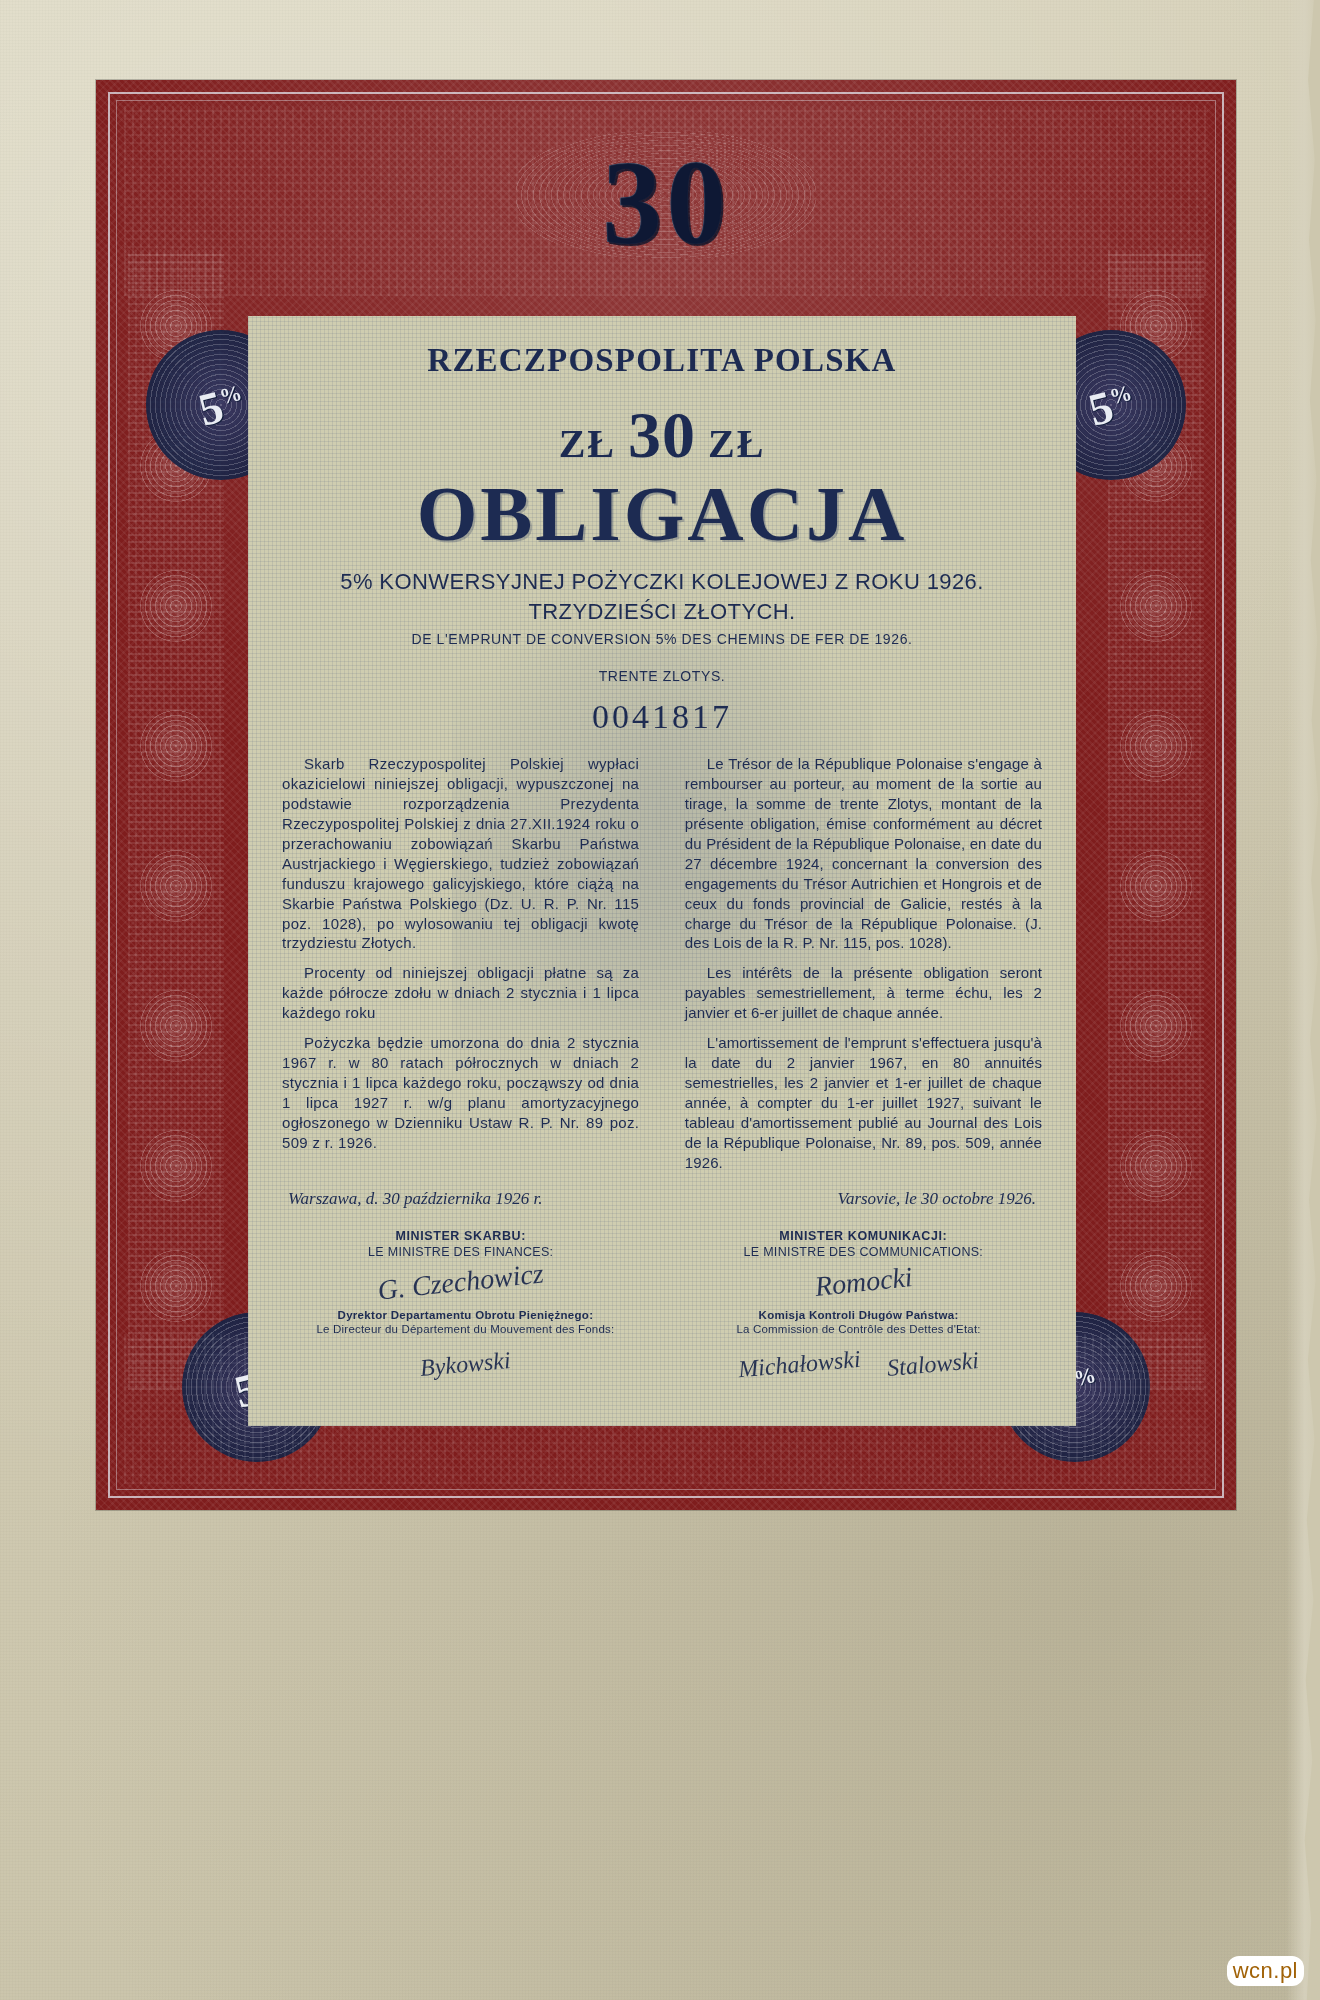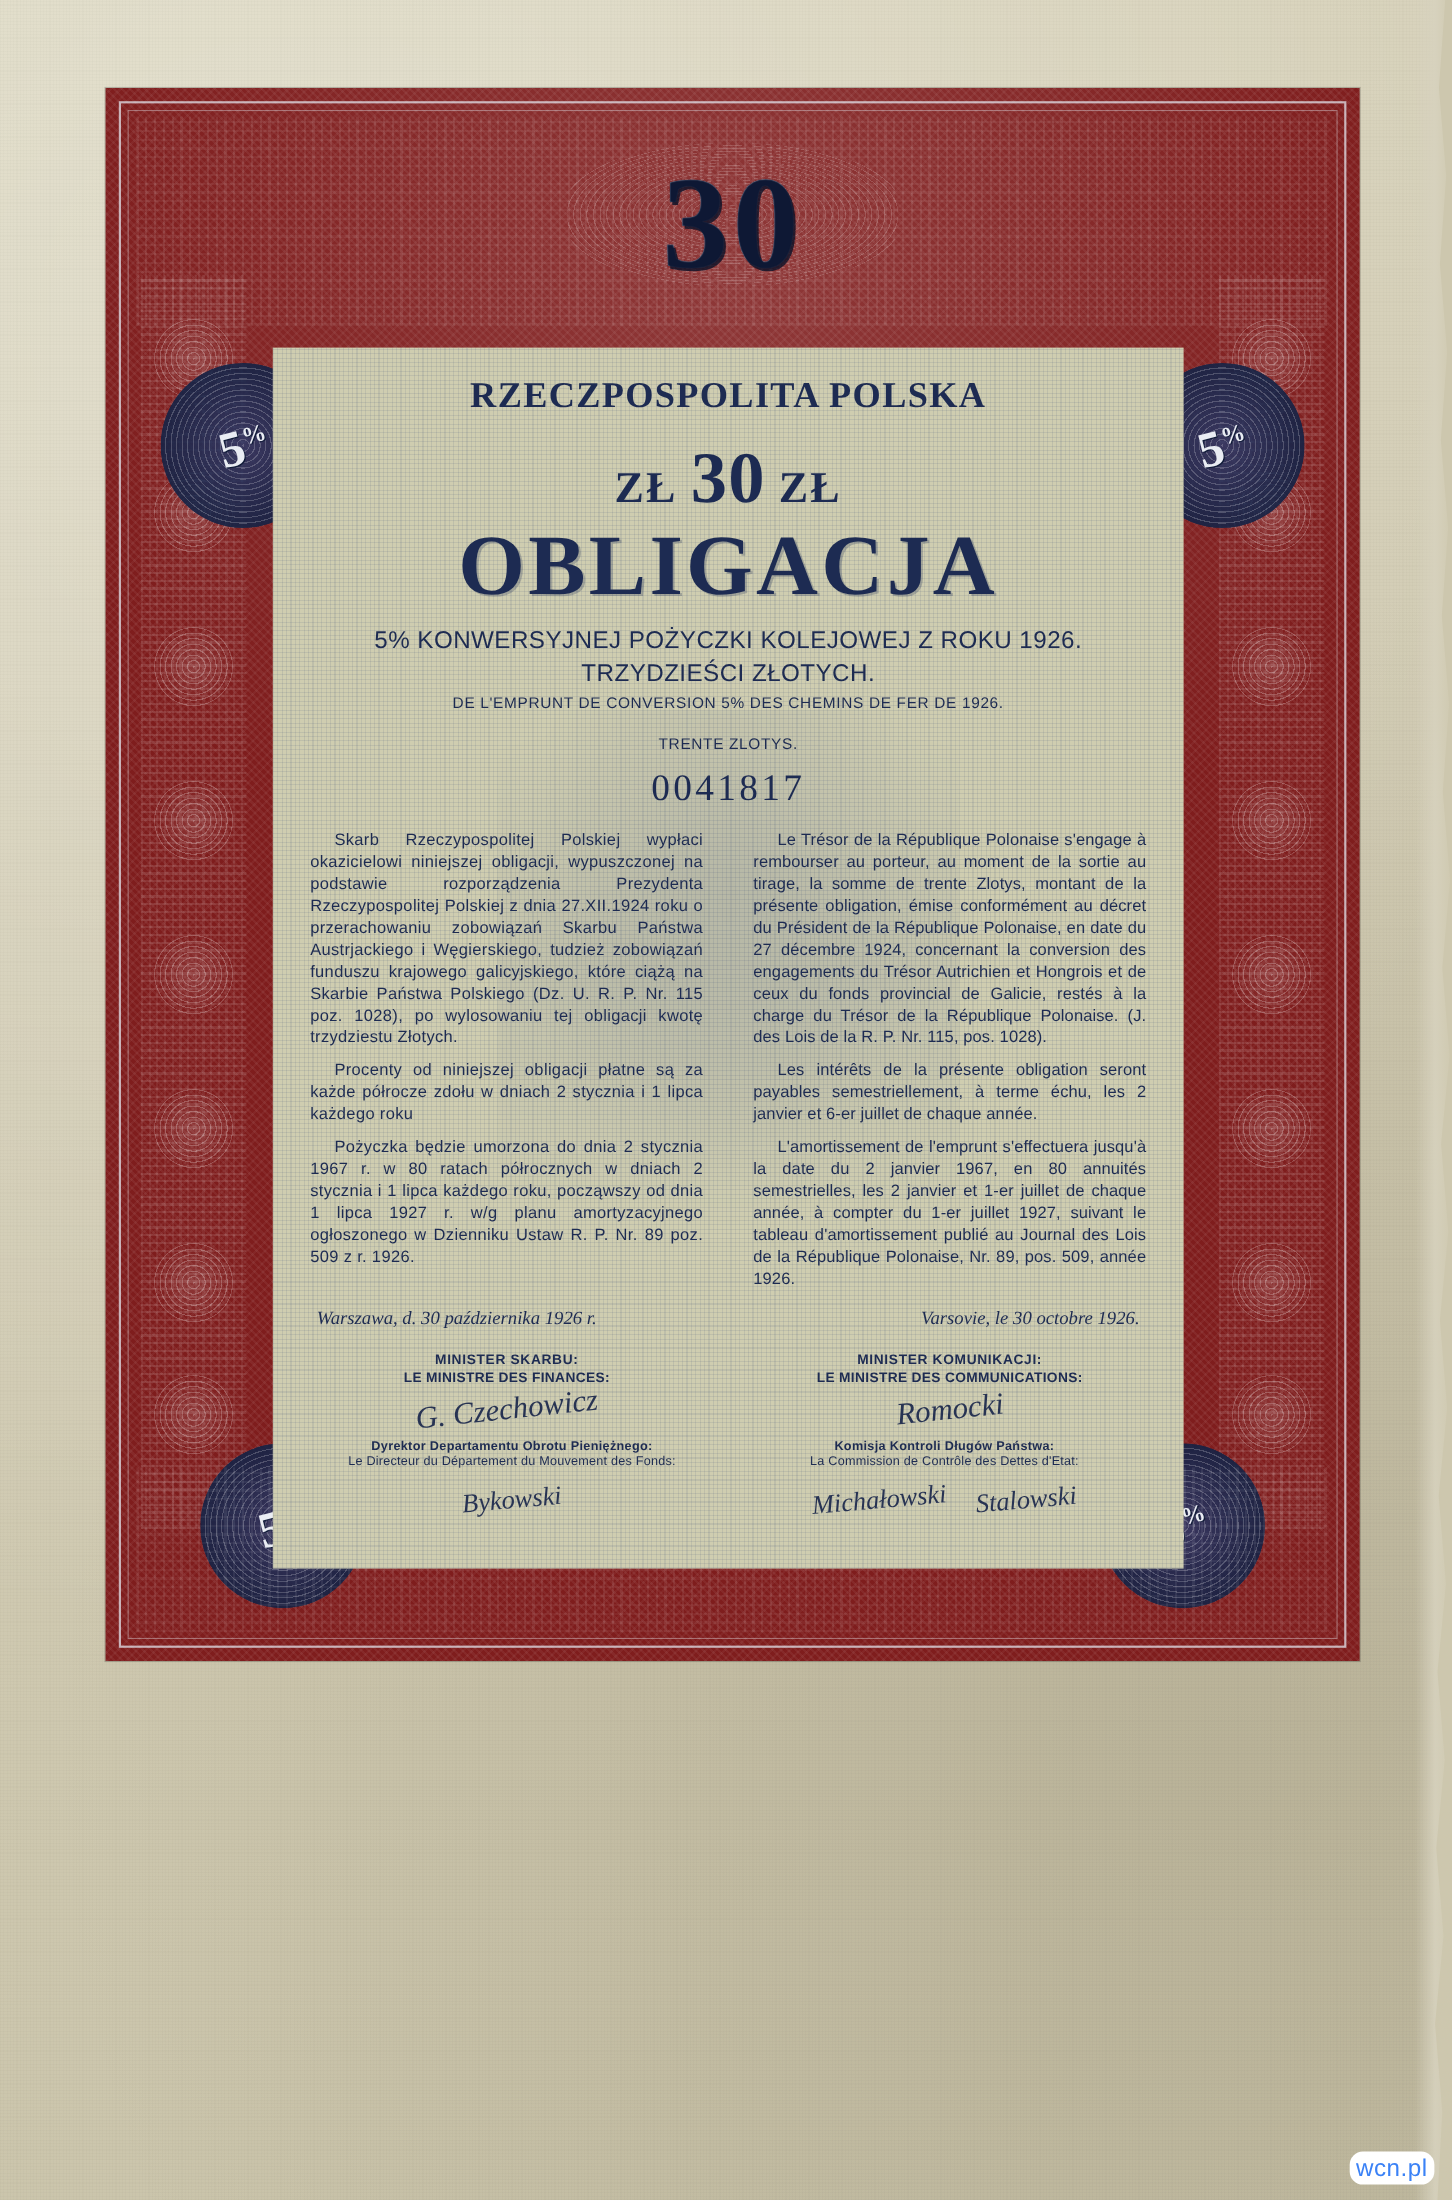--- a/index.html
+++ b/index.html
@@ -188,21 +188,21 @@
     margin:6px 40px 0 40px;
     font-family:"Liberation Serif", serif;
     font-size:17px;font-style:italic;
   }
   .sig-row{
     position:relative;display:flex;justify-content:space-between;
     margin:20px 48px 0 48px;
   }
   .sig{width:45%;text-align:center;}
   .sig .t1{font-size:12.5px;font-weight:700;letter-spacing:.6px;}
-  .sig .t2{font-size:12.5px;letter-spacing:.3px;margin-top:2px;font-weight:bold;}
+  .sig .t2{font-size:12.5px;letter-spacing:.3px;margin-top:2px;}
   .scribble{
     height:42px;margin-top:2px;
     display:flex;align-items:center;justify-content:center;
     font-family:"Liberation Serif", serif;
     font-size:28px;font-style:italic;color:#17244a;
     transform:rotate(-6deg);opacity:.9;
   }
   .sig-row2{
     position:relative;display:flex;justify-content:space-between;
     margin:6px 36px 0 36px;
@@ -222,21 +222,21 @@
   .bot-orn{
     position:absolute;left:28px;right:28px;bottom:26px;height:150px;
     background:
       repeating-linear-gradient(90deg, rgba(255,255,255,.07) 0 2px, rgba(0,0,0,0) 2px 8px),
       repeating-linear-gradient(0deg, rgba(255,255,255,.05) 0 2px, rgba(0,0,0,0) 2px 8px);
   }
 
   
   .wcn{
     position:absolute;right:16px;bottom:14px;
-    background:#ffffff;color:#3b82f6;
+    background:#ffffff;color:#a16207;
     font-size:22px;padding:2px 6px;border-radius:12px;
     letter-spacing:.5px;
     font-family:"Liberation Sans", sans-serif;
   }
 </style>
 </head>
 <body>
 
 <div class="paper"></div>
 <div class="torn"></div>

